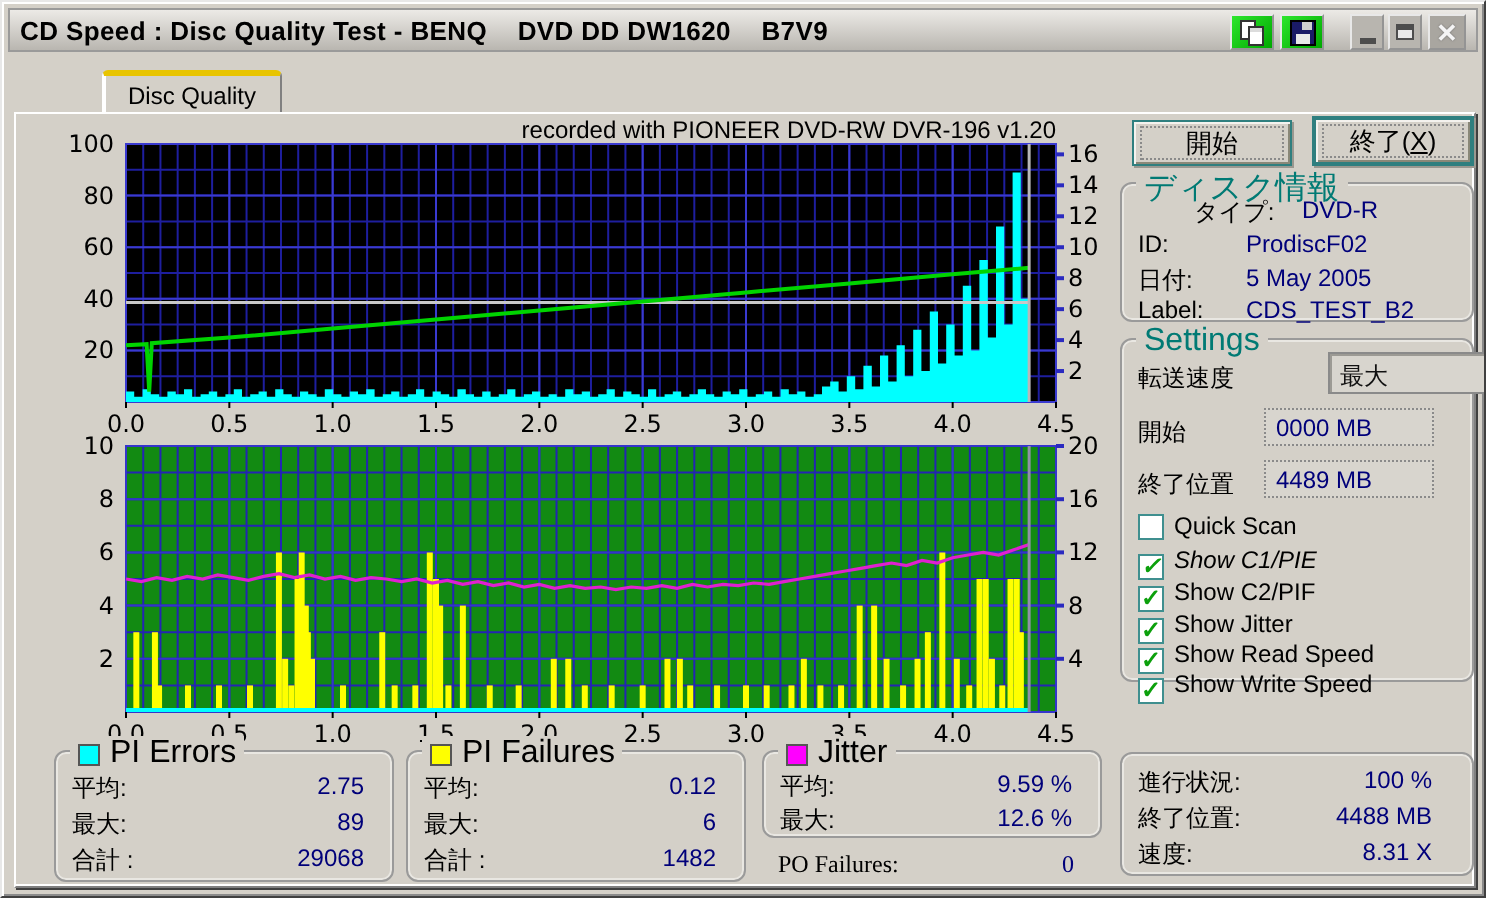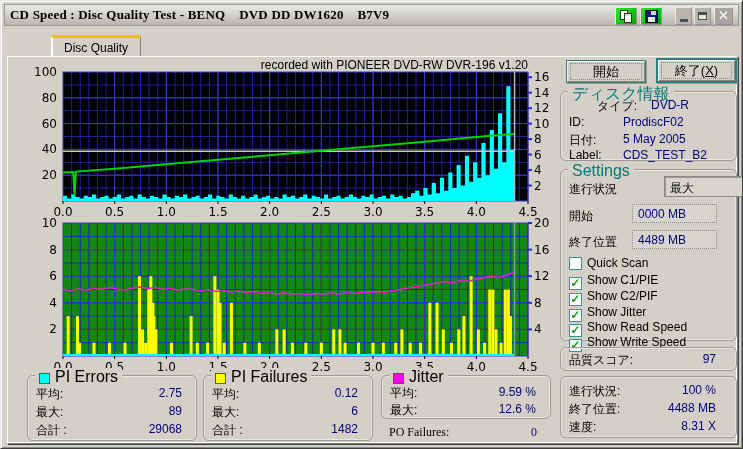--- a/index.html
+++ b/index.html
@@ -8,21 +8,21 @@
     position:relative;width:743px;height:449px;background:#d4d0c8;
     font-family:"Liberation Sans",sans-serif;color:#000;overflow:hidden;
     border-top:1px solid #e8e8e8;border-left:1px solid #e8e8e8;
     border-right:1px solid #404040;border-bottom:1px solid #404040;
     box-shadow:inset 1px 1px 0 #fff, inset -1px -1px 0 #8a8a8a;
   }
   
   #titlebar{
     position:absolute;left:3px;top:3px;right:3px;height:22px;
     background:linear-gradient(to bottom,#eceae6,#b9b6b0);
-    border:1px solid #9a9a9a;display:flex;align-items:center;font-family:Liberation Serif, serif;
+    border:1px solid #9a9a9a;display:flex;align-items:center;
   }
   #title-text{font-weight:bold;font-size:13px;padding-left:5px;white-space:pre;letter-spacing:.2px;}
   .tb-btn{position:absolute;top:2px;height:18px;border:1px outset #e8e8e8;
     display:flex;align-items:center;justify-content:center;cursor:default;}
   .tb-green{width:22px;background:linear-gradient(135deg,#2ee62e,#00a800);}
   .tb-grey{width:17px;background:#b8b5af;}
   
   .ic-copy{position:relative;width:12px;height:13px;}
   .ic-copy .p1,.ic-copy .p2{position:absolute;width:8px;height:10px;background:#fff;border:1px solid #333;}
   .ic-copy .p1{left:0;top:0;}
@@ -502,48 +502,42 @@
       </div>
     <div class="row" style="top:56px;">
         <span class="lab">Label:</span>
         <span class="val2">CDS_TEST_B2</span>
       </div>
   </div>
 
   <div class="grp" style="left:559px;top:168px;width:177px;height:172px;">
     <span class="grp-title teal">Settings</span>
     <div class="row" style="top:11px;">
-        <span class="lab">進行状況</span>
+        <span class="lab">転送速度</span>
       </div>
     <div class="combo" style="left:71px;top:6px;width:117px;height:21px;margin-left:32px;">
       <span class="ctext">最大</span>
       <span class="cbtn">▾</span>
     </div>
     <div class="row" style="top:38px;">
         <span class="lab">開始</span>
       </div>
     <div class="field" style="left:71px;top:34px;width:85px;height:19px;">0000 MB</div>
     <div class="row" style="top:64px;">
         <span class="lab">終了位置</span>
       </div>
     <div class="field" style="left:71px;top:60px;width:85px;height:19px;">4489 MB</div>
     <div class="ckrow" style="top:86px;"><span class="ck"></span><span>Quick Scan</span></div>
-    <div class="ckrow" style="top:103px;"><span class="ck">✓</span><span>Show C1/PIE</span></div>
+    <div class="ckrow" style="top:103px;font-style:italic;"><span class="ck">✓</span><span>Show C1/PIE</span></div>
     <div class="ckrow" style="top:119px;"><span class="ck">✓</span><span>Show C2/PIF</span></div>
     <div class="ckrow" style="top:135px;"><span class="ck">✓</span><span>Show Jitter</span></div>
     <div class="ckrow" style="top:150px;"><span class="ck">✓</span><span>Show Read Speed</span></div>
     <div class="ckrow" style="top:165px;"><span class="ck">✓</span><span>Show Write Speed</span></div>
   </div>
 
-  <div class="grp" style="left:559px;top:346px;width:177px;height:24px;">
-    <div class="row" style="top:4px;">
-        <span class="lab">品質スコア:</span>
-        <span class="val" style="right:20px;">97</span>
-      </div>
-  </div>
 
   <div class="grp" style="left:559px;top:375px;width:177px;height:62px;">
     <div class="row" style="top:6px;">
         <span class="lab">進行状況:</span>
         <span class="val" style="right:20px;">100 %</span>
       </div>
     <div class="row" style="top:24px;">
         <span class="lab">終了位置:</span>
         <span class="val" style="right:20px;">4488 MB</span>
       </div>

